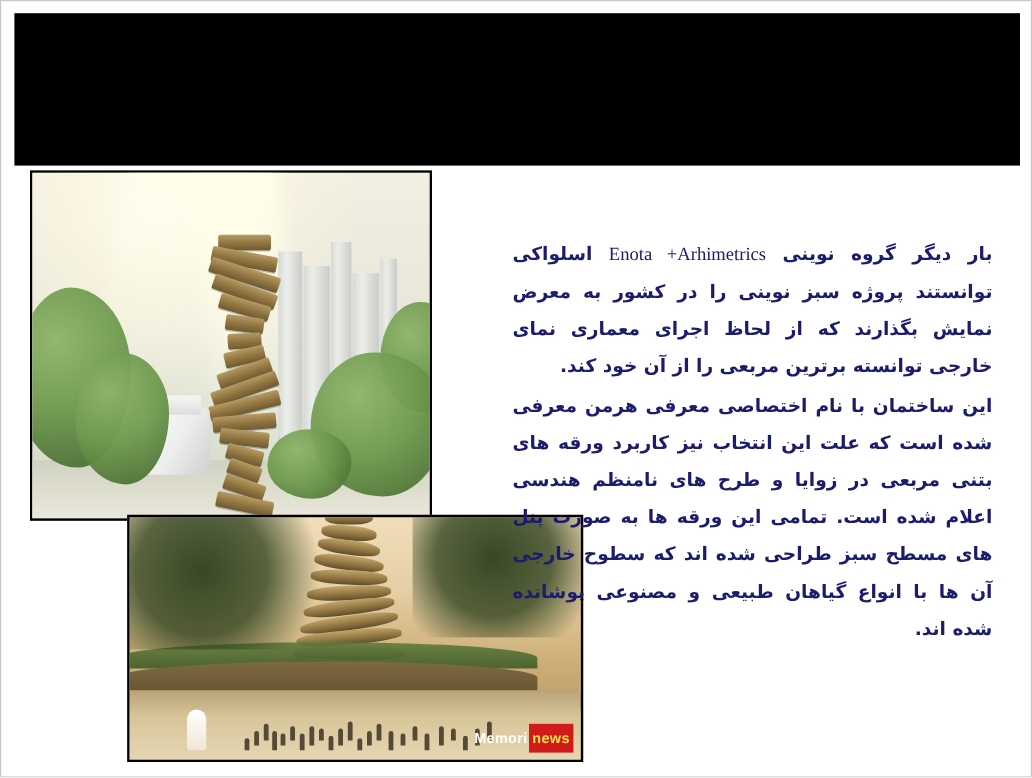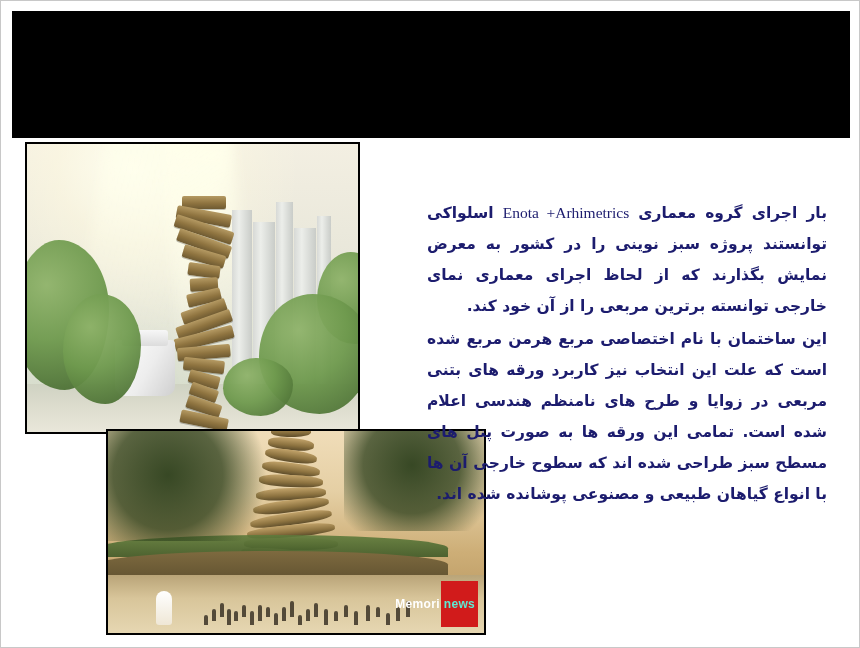--- a/index.html
+++ b/index.html
@@ -260,23 +260,23 @@
     display: flex;
     align-items: center;
     font-size: 12px;
     font-weight: bold;
     letter-spacing: .3px;
     font-family: "Liberation Sans", sans-serif;
     direction: ltr;
   }
   .wm-a { color: #ffffff; }
   .wm-b {
-    color: #5eead4;
+    color: #fde047;
     background: #d11b1b;
-    padding: 16px 3px;
+    padding: 5px 3px;
     margin-left: 1px;
   }
 </style>
 </head>
 <body>
 
 <div class="page">
 
   <div class="banner"></div>
 
@@ -373,18 +373,18 @@
       </div>
 
     <div class="watermark">
       <span class="wm-a">Memori</span>
       <span class="wm-b">news</span>
     </div>
   </div>
 
   <div class="article">
     <p>
-      <span>بار اجرای گروه معماری </span><span class="latin">Enota +Arhimetrics</span><span> اسلواکی توانستند پروژه سبز نوینی را در کشور به معرض نمایش بگذارند که از لحاظ اجرای معماری نمای خارجی توانسته برترین مربعی را از آن خود کند.</span>
+      <span>بار دیگر گروه نوینی </span><span class="latin">Enota +Arhimetrics</span><span> اسلواکی توانستند پروژه سبز نوینی را در کشور به معرض نمایش بگذارند که از لحاظ اجرای معماری نمای خارجی توانسته برترین مربعی را از آن خود کند.</span>
     </p>
-    <p>این ساختمان با نام اختصاصی مربع هرمن مربع شده است که علت این انتخاب نیز کاربرد ورقه های بتنی مربعی در زوایا و طرح های نامنظم هندسی اعلام شده است. تمامی این ورقه ها به صورت پنل های مسطح سبز طراحی شده اند که سطوح خارجی آن ها با انواع گیاهان طبیعی و مصنوعی پوشانده شده اند.</p>
+    <p>این ساختمان با نام اختصاصی معرفی هرمن معرفی شده است که علت این انتخاب نیز کاربرد ورقه های بتنی مربعی در زوایا و طرح های نامنظم هندسی اعلام شده است. تمامی این ورقه ها به صورت پنل های مسطح سبز طراحی شده اند که سطوح خارجی آن ها با انواع گیاهان طبیعی و مصنوعی پوشانده شده اند.</p>
   </div>
 
 </div>
 
 </body></html>

